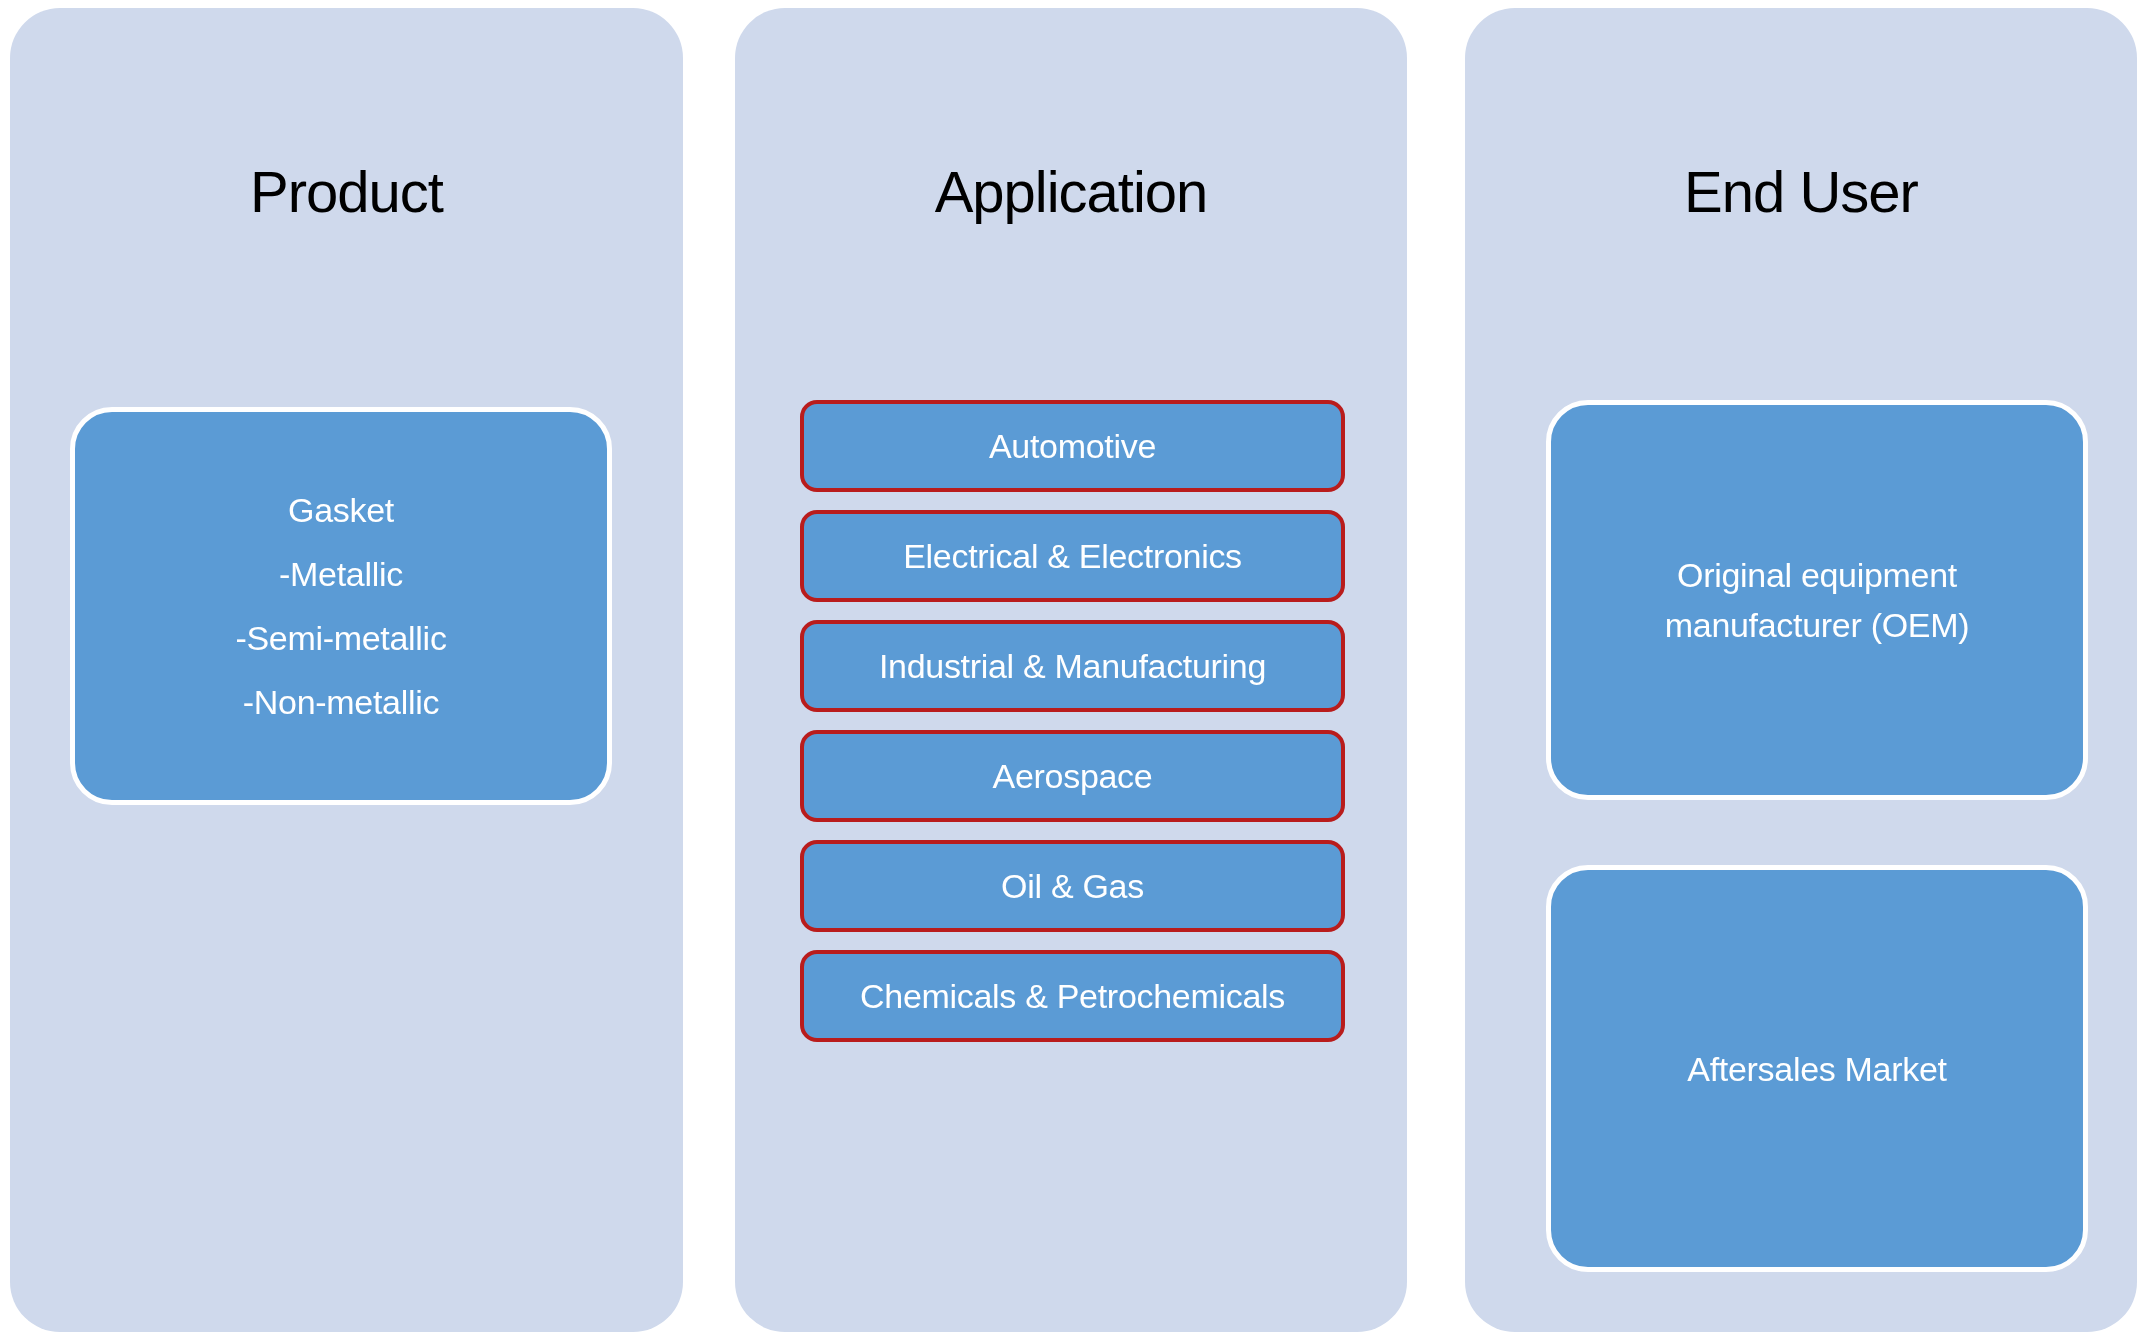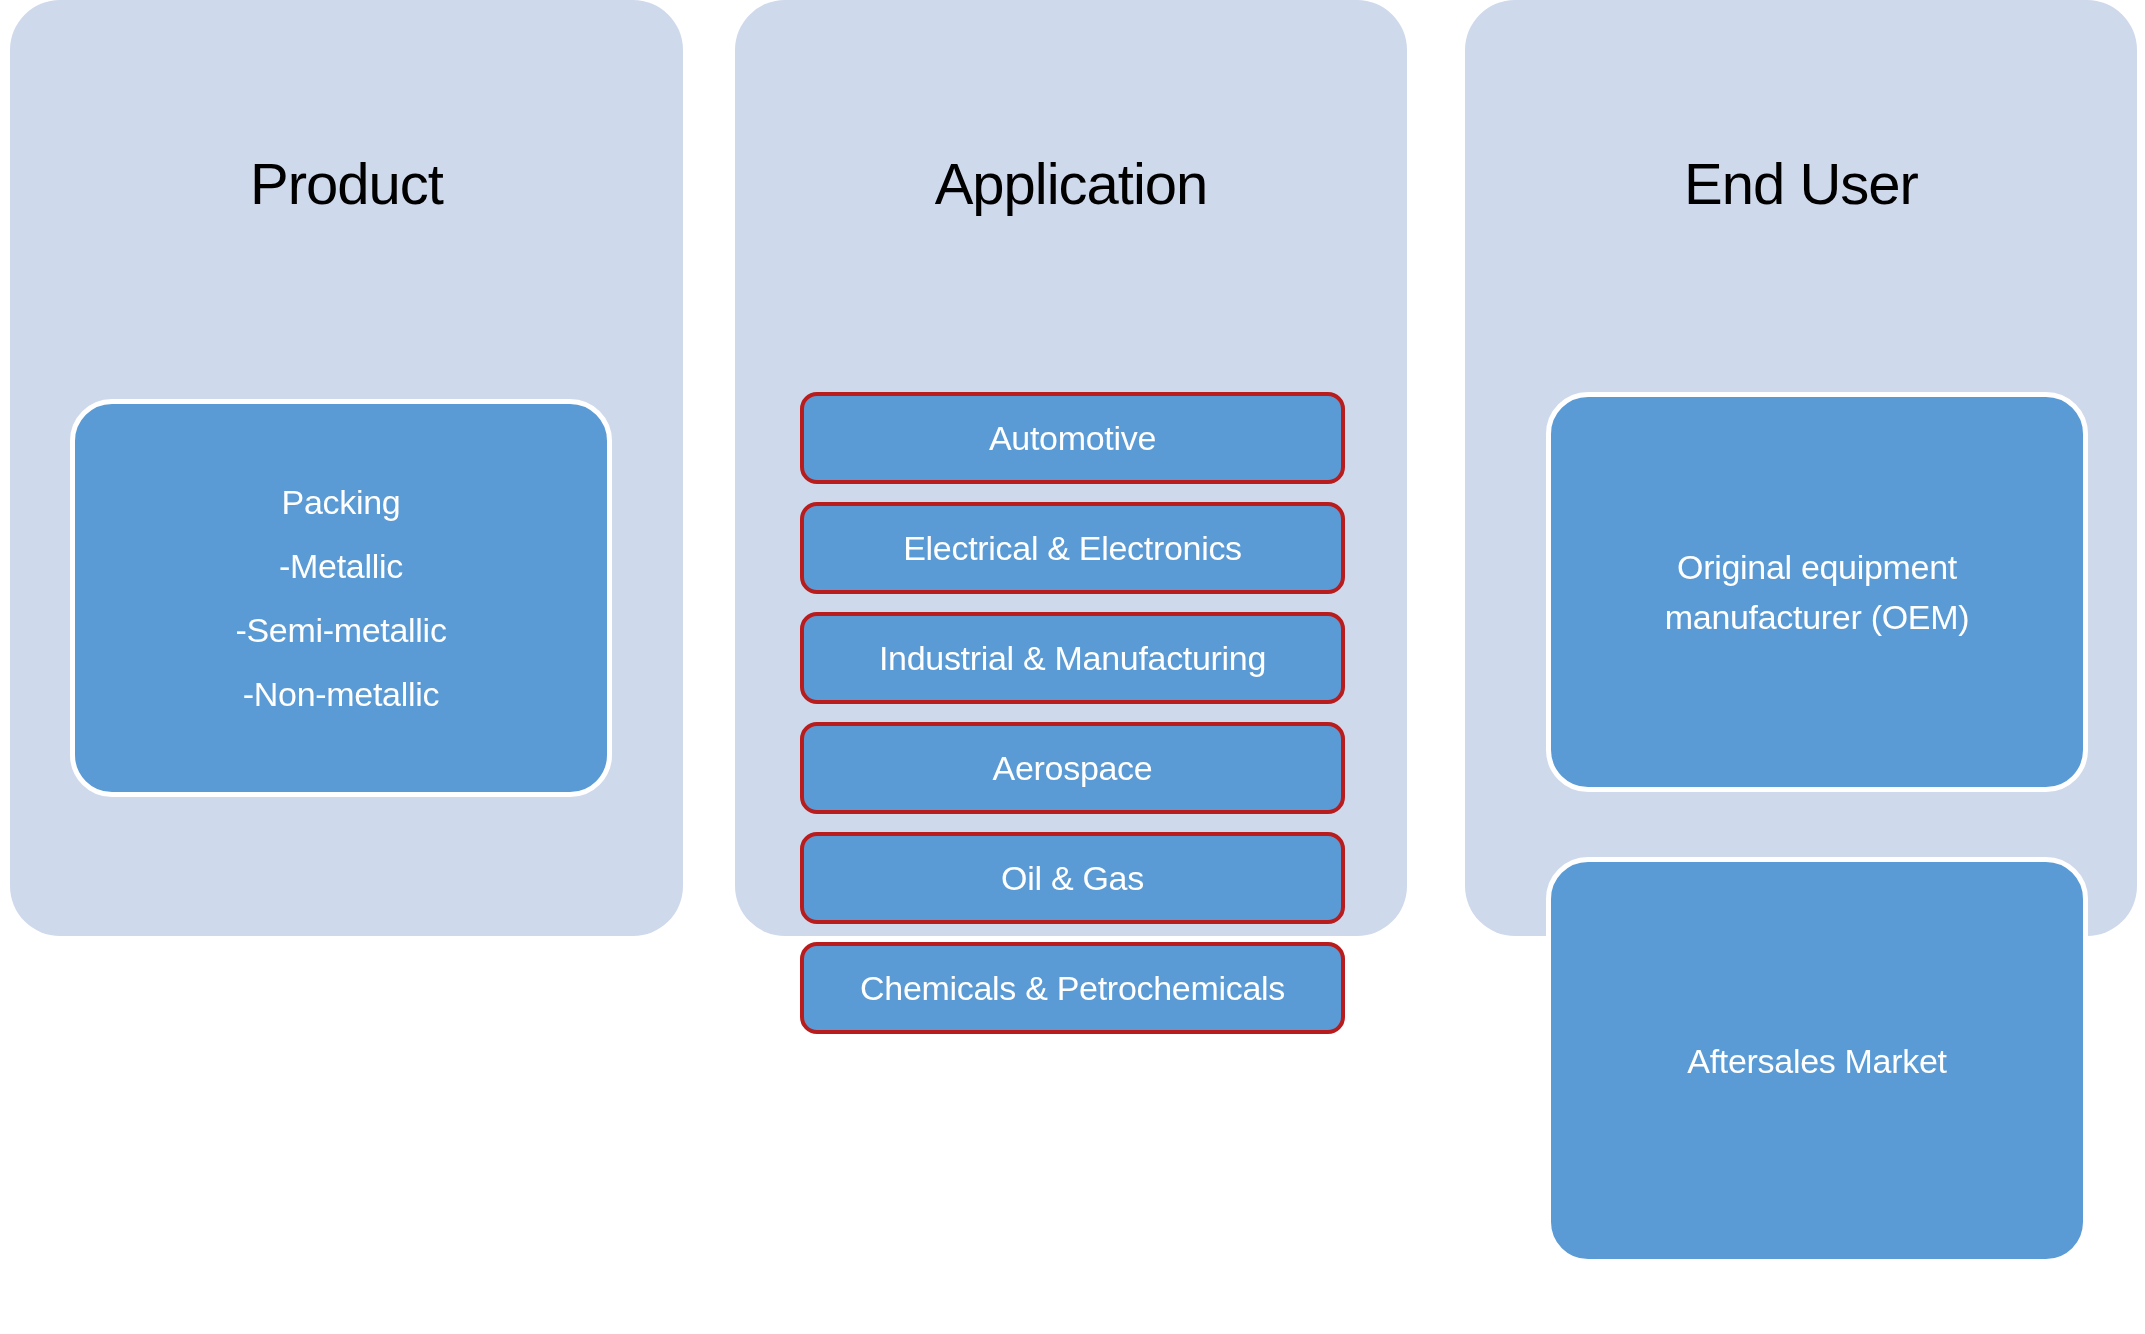--- a/index.html
+++ b/index.html
@@ -9,22 +9,22 @@
   }
   body {
     width: 2145px;
     height: 1334px;
     position: relative;
     overflow: hidden;
     font-family: "Liberation Sans", sans-serif;
   }
   .panel {
     position: absolute;
-    top: 0;
-    height: 936px;
+    top: 8px;
+    height: 1324px;
     width: 673px;
     background: #cfd9ec;
     border-radius: 50px;
     box-sizing: border-box;
   }
   .panel.col1 { left: 10px; }
   .panel.col2 { left: 735px; width: 672px; padding-left: 20px; }
   .panel.col3 { left: 1465px; width: 672px; }
 
   .panel-title {
@@ -92,21 +92,21 @@
     white-space: nowrap;
   }
 </style>
 </head>
 <body>
 
 <div class="panel col1">
   <div class="panel-title">Product</div>
 
   <div class="big-box box-a">
-    <div class="line">Packing</div>
+    <div class="line">Gasket</div>
     <div class="line">-Metallic</div>
     <div class="line">-Semi-metallic</div>
     <div class="line">-Non-metallic</div>
   </div>
 
 </div>
 
 <div class="panel col2">
   <div class="panel-title">Application</div>
 

